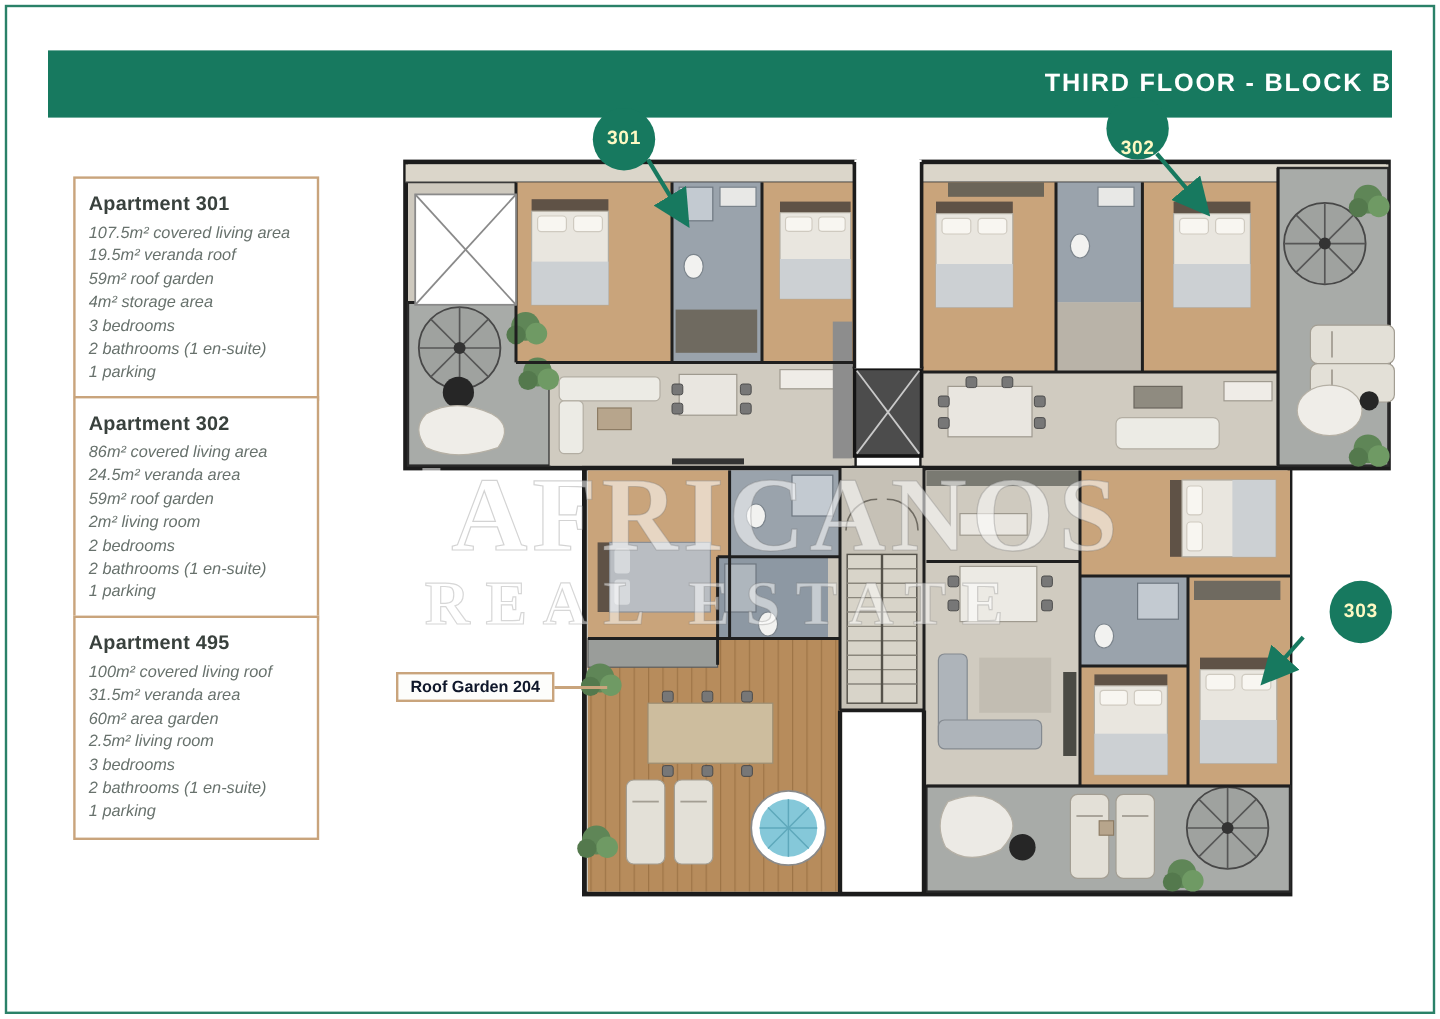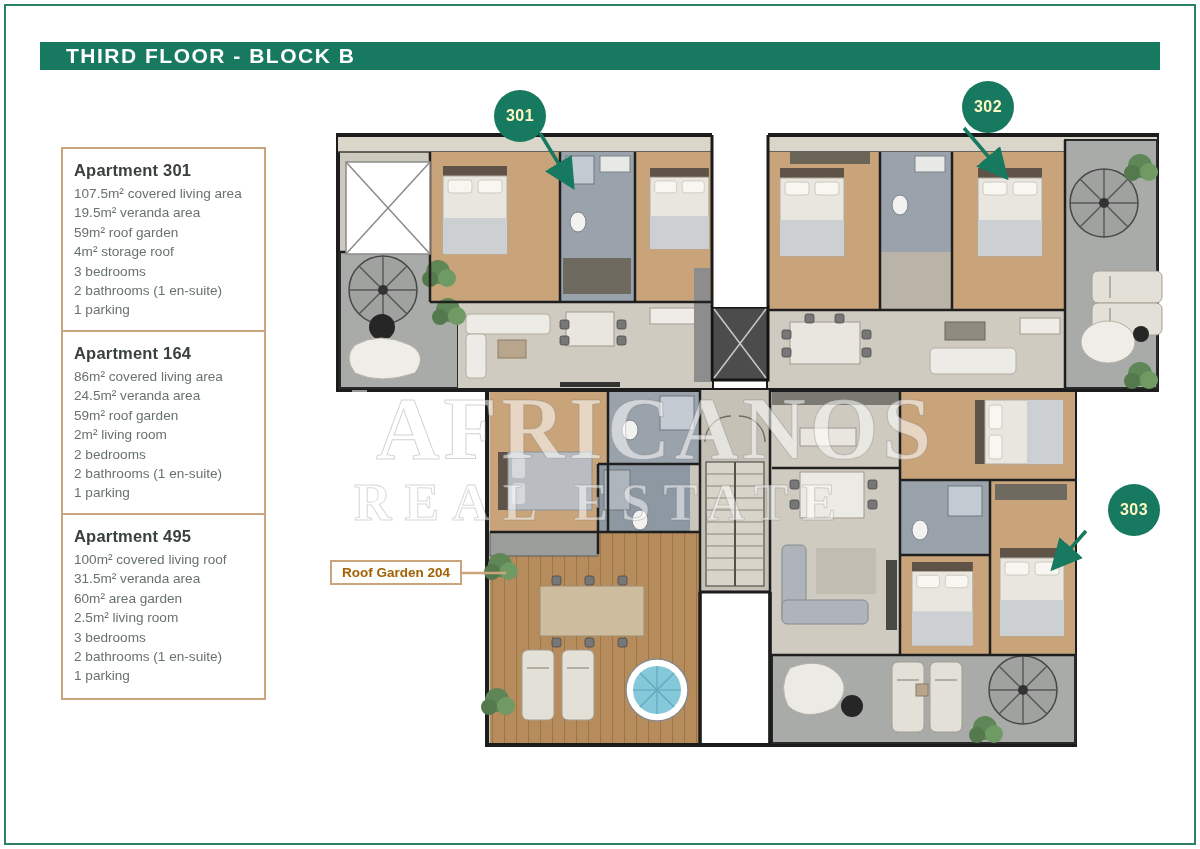--- a/index.html
+++ b/index.html
@@ -1,63 +1,63 @@
 <!DOCTYPE html>
 <html><head>
 <meta charset="utf-8">
 <style>
   html,body{margin:0;padding:0;background:#ffffff;}
   .page{position:relative;width:1200px;height:849px;background:#ffffff;overflow:hidden;
         font-family:"Liberation Sans",sans-serif;}
   .page-frame{position:absolute;left:4px;top:4px;right:4px;bottom:4px;
         border:2px solid #2a8168;pointer-events:none;}
-  .header{position:absolute;left:40px;top:42px;width:1120px;height:28px;background:#17795f;
-        display:flex;align-items:center;padding-left:26px;box-sizing:border-box;}
+  .header{position:absolute;left:40px;top:42px;width:1120px;height:56px;background:#17795f;
+        display:flex;align-items:center;padding-left:26px;box-sizing:border-box;justify-content:flex-end;}
   .header-title{color:#ffffff;font-size:21px;font-weight:bold;letter-spacing:1.5px;}
   .apt-card{position:absolute;left:61px;width:205px;background:#ffffff;border:2px solid #c9a47c;
         padding:12px 11px;box-sizing:border-box;}
   .apt-card h3{margin:0 0 4px 0;font-size:16.5px;font-weight:bold;color:#39413d;letter-spacing:.2px;}
-  .apt-card .ln{font-size:13.6px;color:#68726d;line-height:19.4px;white-space:nowrap;}
+  .apt-card .ln{font-size:13.6px;color:#68726d;line-height:19.4px;white-space:nowrap;font-style:italic;}
   .card-301{top:147px;}
   .card-302{top:330px;}
   .card-303{top:513px;}
   .plan-svg{position:absolute;left:0;top:0;}
   .badge{position:absolute;width:52px;height:52px;border-radius:50%;background:#17795f;
         display:flex;align-items:center;justify-content:center;color:#fef9c3;
         font-size:16px;font-weight:bold;letter-spacing:.5px;}
   .b301{left:494px;top:90px;}
-  .b302{left:962px;top:81px;}
+  .b302{left:922px;top:81px;align-items:flex-end;}
   .b303{left:1076px;top:484px;margin-left:32px;}
   .rg-label{position:absolute;left:330px;top:560px;background:#fdfdfb;border:2px solid #c9a47c;
-        padding:3px 10px;font-size:13.5px;font-weight:bold;color:#a16207;white-space:nowrap;}
+        padding:3px 10px;font-size:13.5px;font-weight:bold;color:#0f172a;white-space:nowrap;}
   .wm-serif{font-family:"Liberation Serif",serif;}
 </style>
 </head>
 <body>
 
 <div class="page">
   <div class="page-frame"></div>
 
   <div class="header">
     <span class="header-title">THIRD FLOOR - BLOCK B</span>
   </div>
 
   <div class="apt-card card-301">
     <h3>Apartment 301</h3>
     <div class="ln">107.5m² covered living area</div>
-    <div class="ln">19.5m² veranda area</div>
+    <div class="ln">19.5m² veranda roof</div>
     <div class="ln">59m² roof garden</div>
-    <div class="ln">4m² storage roof</div>
+    <div class="ln">4m² storage area</div>
     <div class="ln">3 bedrooms</div>
     <div class="ln">2 bathrooms (1 en-suite)</div>
     <div class="ln">1 parking</div>
   </div>
 
   <div class="apt-card card-302">
-    <h3>Apartment 164</h3>
+    <h3>Apartment 302</h3>
     <div class="ln">86m² covered living area</div>
     <div class="ln">24.5m² veranda area</div>
     <div class="ln">59m² roof garden</div>
     <div class="ln">2m² living room</div>
     <div class="ln">2 bedrooms</div>
     <div class="ln">2 bathrooms (1 en-suite)</div>
     <div class="ln">1 parking</div>
   </div>
 
   <div class="apt-card card-303">

